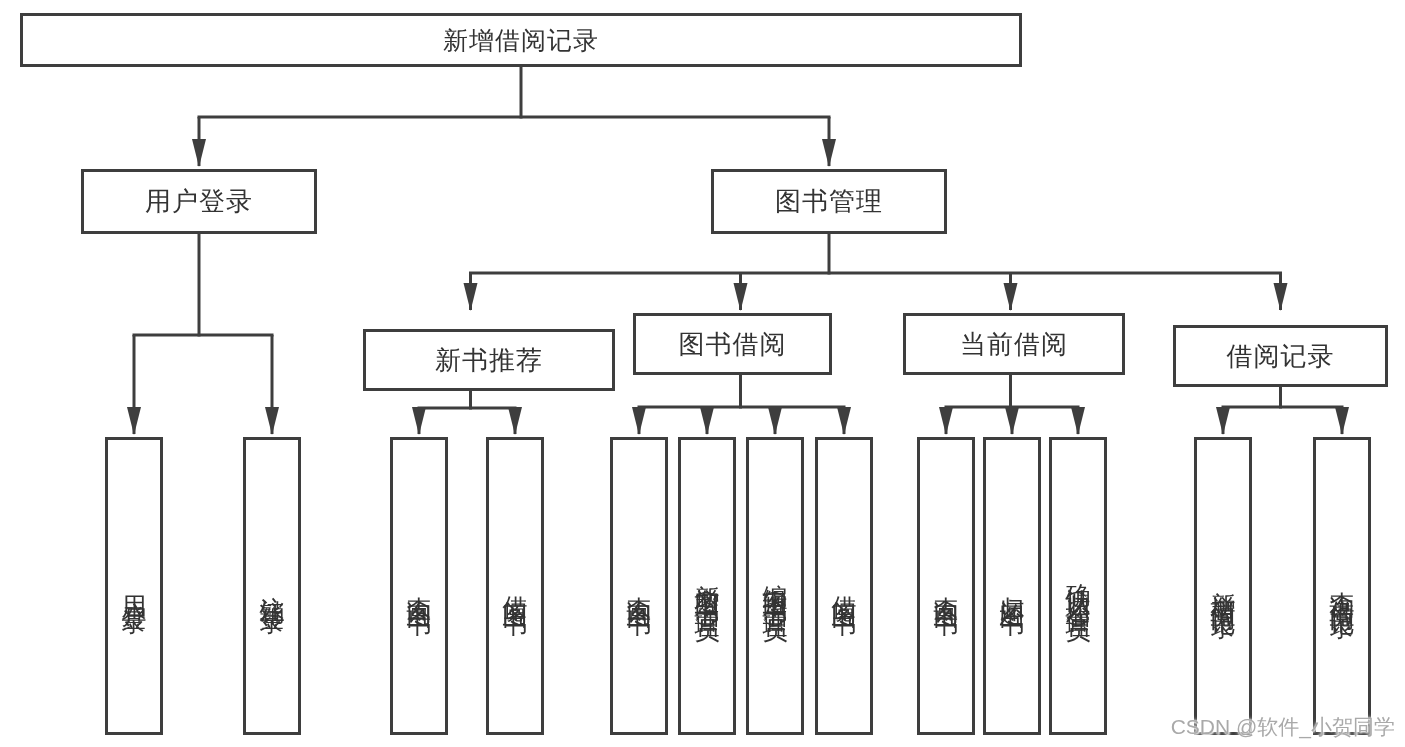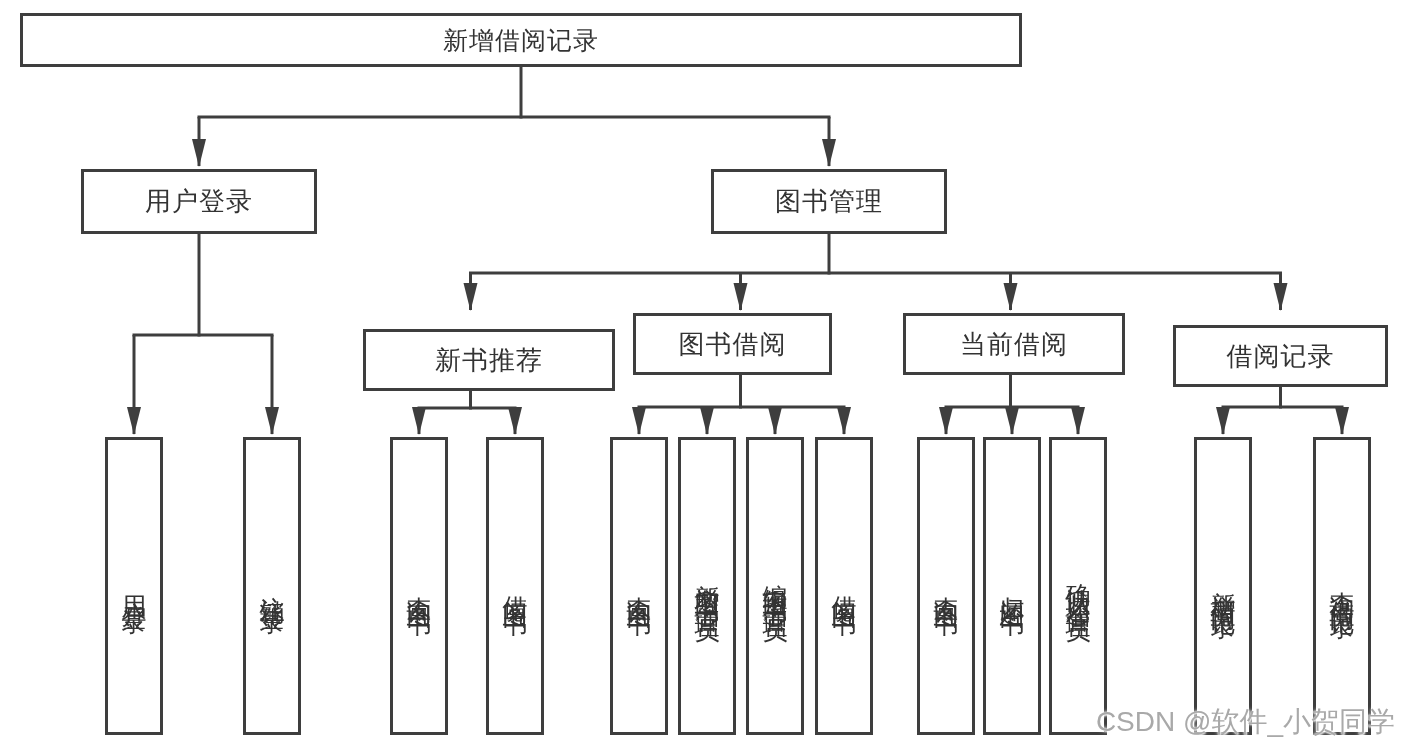--- a/index.html
+++ b/index.html
@@ -46,21 +46,21 @@
     writing-mode: vertical-rl;
     text-orientation: mixed;
     letter-spacing: 5px;
     line-height: 1;
   }
   .watermark {
     position: absolute;
     right: 10px;
     bottom: 6px;
     z-index: 2;
-    font-size: 28px;
+    font-size: 21px;
     color: var(--watermark);
     text-shadow: 0 0 2px #fff, 0 0 4px #fff, 1px 1px 2px #fff;
     white-space: nowrap;
   }
 </style>
 </head>
 <body>
 
 <div class="canvas">
 

